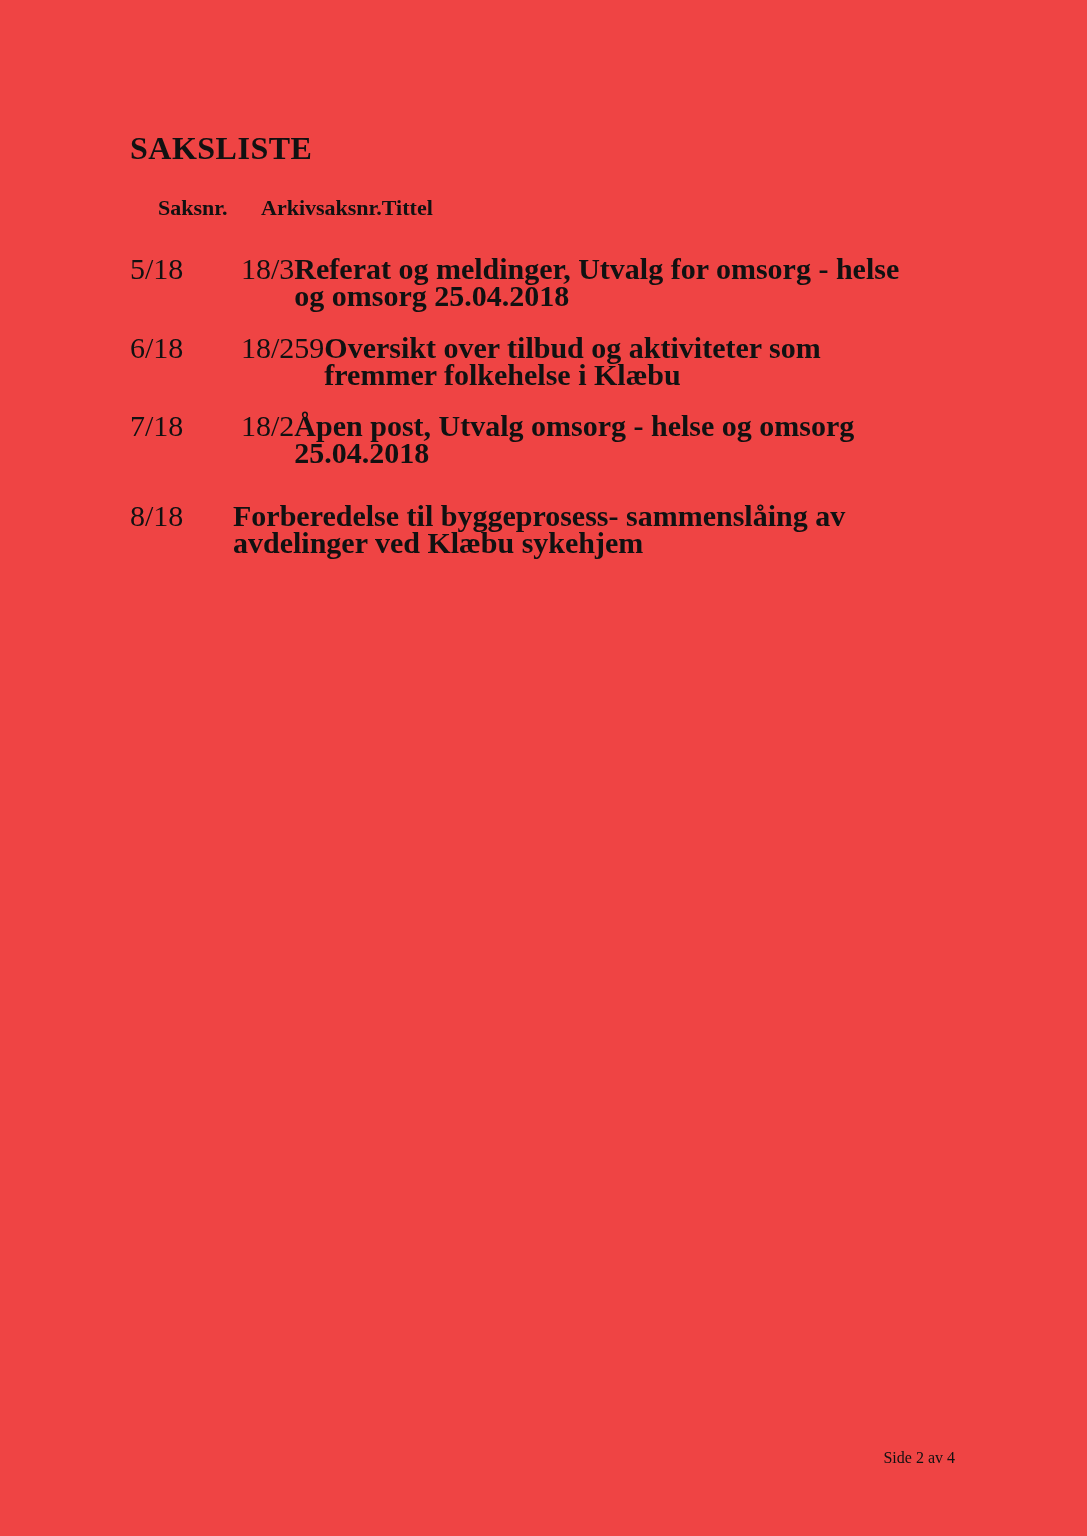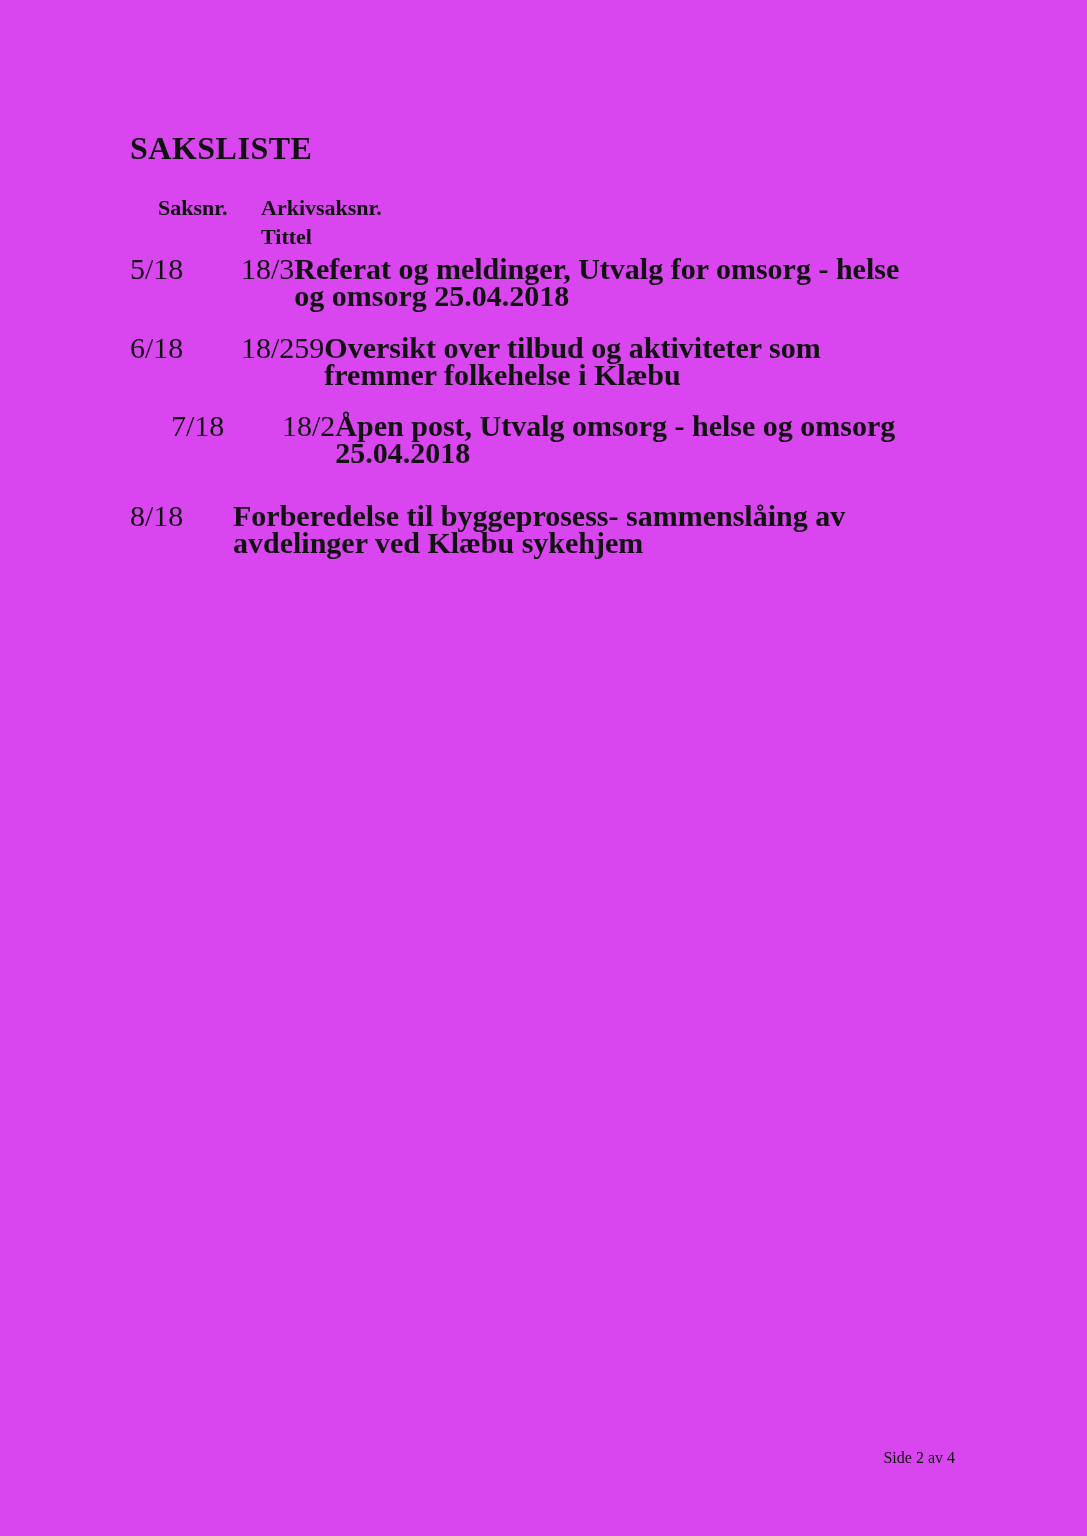--- a/index.html
+++ b/index.html
@@ -4,21 +4,21 @@
 <style>
   html, body {
     margin: 0;
     padding: 0;
     background: #ffffff;
   }
   .page {
     position: relative;
     width: 1087px;
     height: 1536px;
-    background: #d946ef;
+    background: #ef4444;
     color: #111111;
     font-family: "Liberation Serif", "DejaVu Serif", serif;
     overflow: hidden;
   }
   .doc-title {
     position: absolute;
     left: 130px;
     top: 130px;
     font-size: 32px;
     font-weight: bold;
@@ -34,32 +34,32 @@
     font-weight: bold;
     line-height: 29px;
     margin-left: 28px;
   }
   .col-saksnr-header {
     width: 103px;
     flex: 0 0 103px;
   }
   .col-arkiv-header {
     display: flex;
-    flex-direction: column;
+    flex-direction: row;
   }
   .case-row {
     position: absolute;
     left: 130px;
     display: flex;
     font-size: 30px;
     line-height: 27px;
   }
   .row-1 { top: 255px; }
   .row-2 { top: 334px; }
-  .row-3 { top: 412px; margin-left: 41px; }
+  .row-3 { top: 412px; }
   .row-4 { top: 502px; }
   .cell-saksnr {
     width: 103px;
     flex: 0 0 103px;
     font-weight: normal;
   }
   .cell-body {
     display: flex;
     width: 700px;
   }

